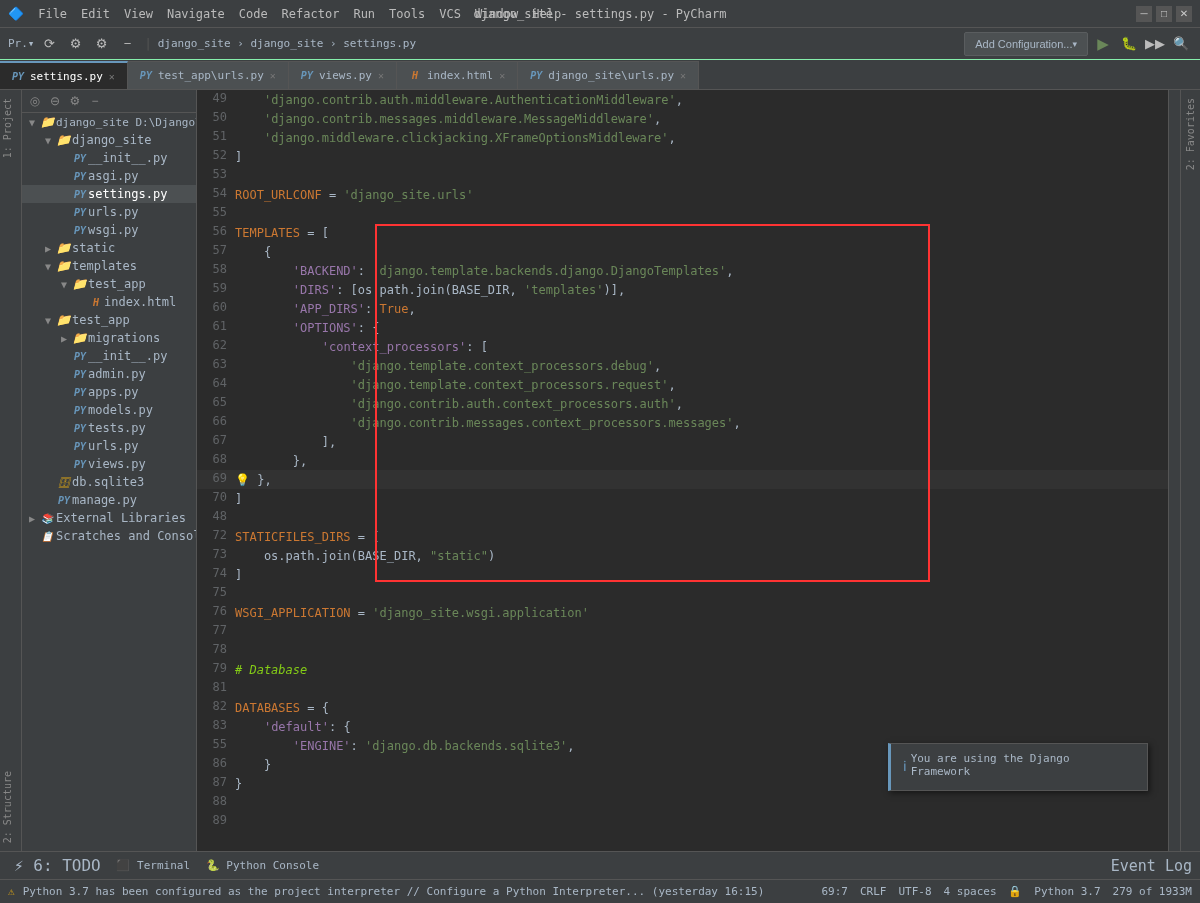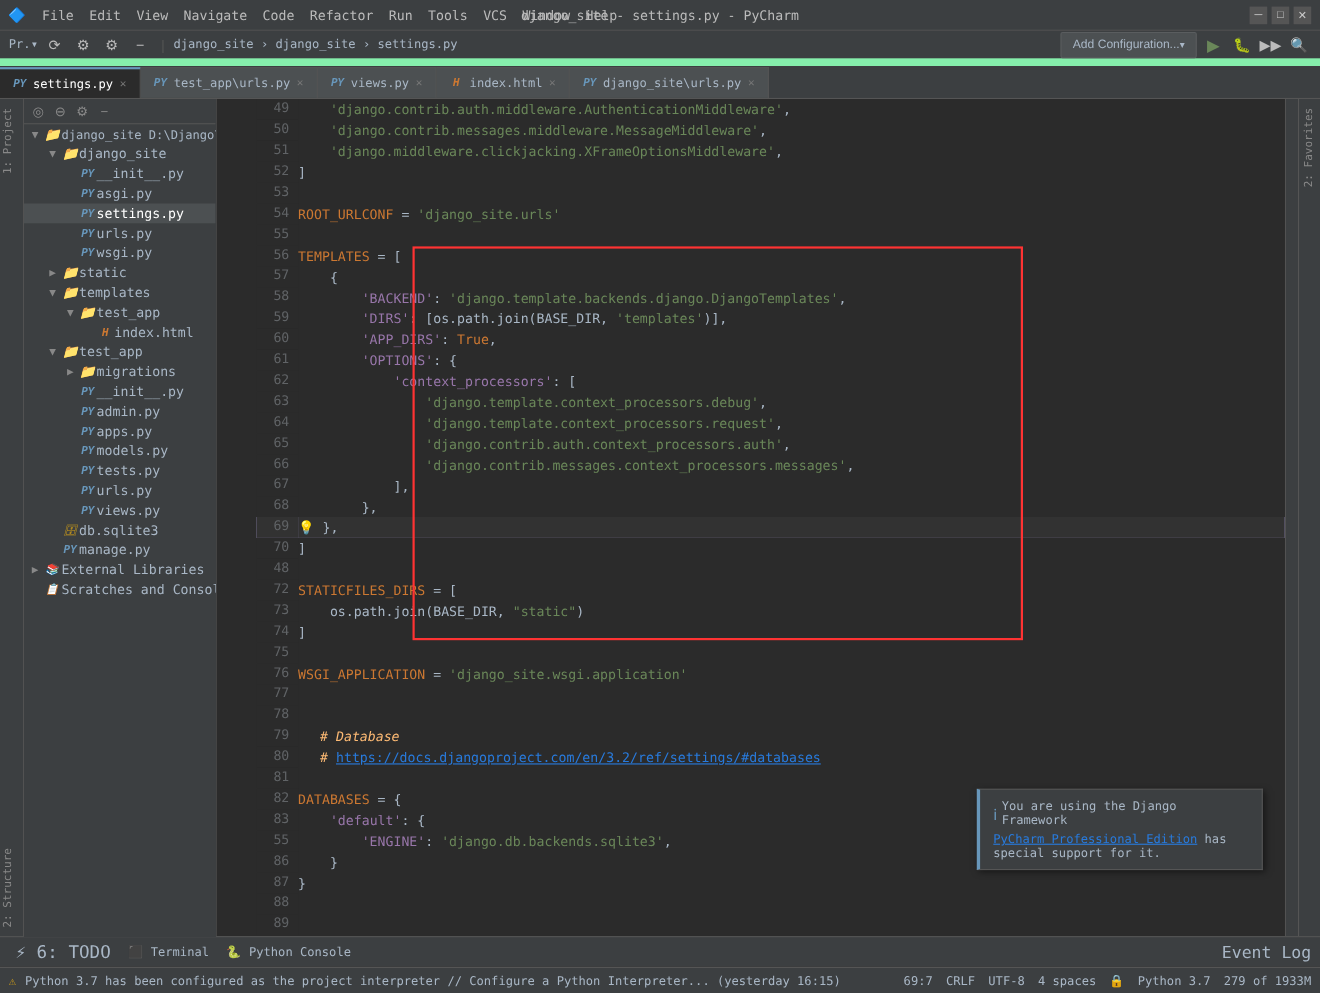--- a/index.html
+++ b/index.html
@@ -65,21 +65,21 @@
       cursor: pointer;
     }
 
     
     .toolbar {
       background: #3c3f41;
       height: 32px;
       display: flex;
       align-items: center;
       padding: 0 8px;
-      border-bottom: 7px solid #86efac;
+      border-bottom: 1px solid #86efac;
       flex-shrink: 0;
       gap: 4px;
       justify-content: space-between;
     }
     .toolbar-left {
       display: flex;
       align-items: center;
       gap: 4px;
     }
     .toolbar-right {
@@ -221,21 +221,20 @@
     .editor-area {
       flex: 1;
       display: flex;
       overflow: hidden;
     }
     .editor-container {
       flex: 1;
       overflow: auto;
       background: #2b2b2b;
       position: relative;
-      padding-left: 36px;
     }
     .code-table {
       width: 100%;
       border-collapse: collapse;
     }
     .line-num {
       width: 38px;
       text-align: right;
       padding-right: 8px;
       color: #606366;
@@ -251,21 +250,21 @@
       font-family: 'Consolas', 'Monaco', monospace;
       color: #a9b7c6;
       white-space: pre;
       padding-top: 1px;
       line-height: 1.5;
     }
 
     
     .kw { color: #cc7832; }
     .str { color: #6a8759; }
-    .cmt { color: #fdba74; font-style: italic; margin-left: 20px; }
+    .cmt { color: #84cc16; font-style: italic; }
     .link { color: #287bde; text-decoration: underline; }
     .key { color: #9876aa; }
 
     
     .right-gutter {
       width: 12px;
       background: #3c3f41;
       border-left: 1px solid #555;
       flex-shrink: 0;
     }
@@ -755,24 +754,20 @@
           </tr>
           <tr>
             <td class="line-num">78</td>
             <td class="code-cell"> </td>
           </tr>
           <tr>
             <td class="line-num">79</td>
             <td class="code-cell"><span class="cmt"># Database</span></td>
           </tr>
           <tr>
-            <td class="line-num">80</td>
-            <td class="code-cell"><span class="cmt"># </span><a href="#" class="link">https://docs.djangoproject.com/en/3.2/ref/settings/#databases</a></td>
-          </tr>
-          <tr>
             <td class="line-num">81</td>
             <td class="code-cell"> </td>
           </tr>
           <tr>
             <td class="line-num">82</td>
             <td class="code-cell"><span class="kw">DATABASES</span> = {</td>
           </tr>
           <tr>
             <td class="line-num">83</td>
             <td class="code-cell">    <span class="key">'default'</span>: {</td>
@@ -797,24 +792,20 @@
             <td class="line-num">89</td>
             <td class="code-cell"> </td>
           </tr>
         </tbody>
       </table>
 
       <div class="django-notification">
         <div class="notification-title">
           <span class="info-icon">ℹ</span>
           <span>You are using the Django Framework</span>
-        </div>
-        <div class="notification-text">
-          <a href="#" class="notification-link">PyCharm Professional Edition</a>
-          <span> has special support for it.</span>
         </div>
       </div>
     </div>
 
     <div class="right-gutter"></div>
   </div>
 
   <div style="width:20px;background:#3c3f41;border-left:1px solid #555;display:flex;flex-direction:column;align-items:center;flex-shrink:0;">
     <div style="writing-mode:vertical-rl;text-orientation:mixed;transform:rotate(180deg);font-size:10px;color:#888;padding:8px 2px;cursor:pointer;">2: Favorites</div>
   </div>

